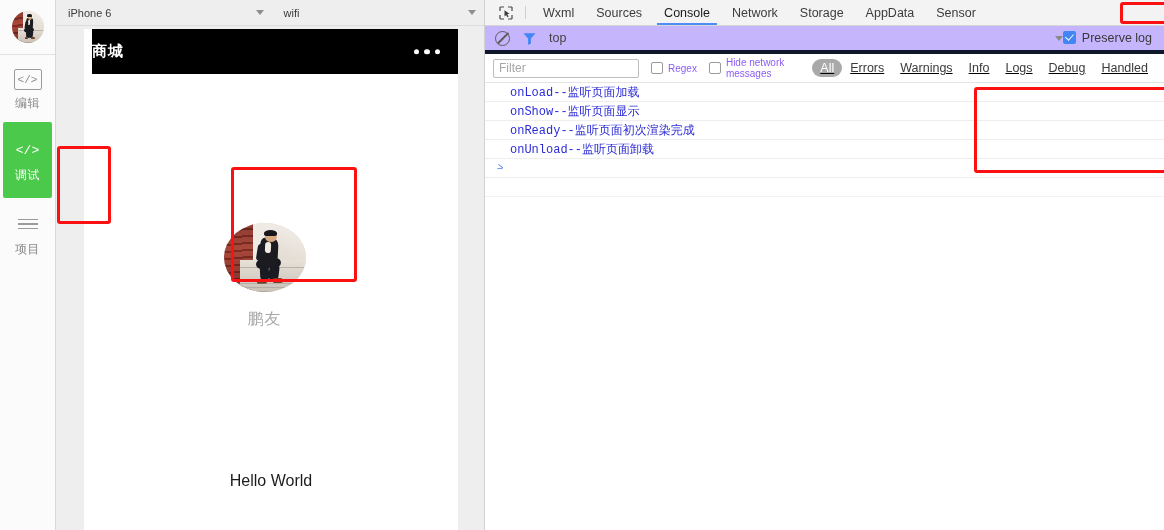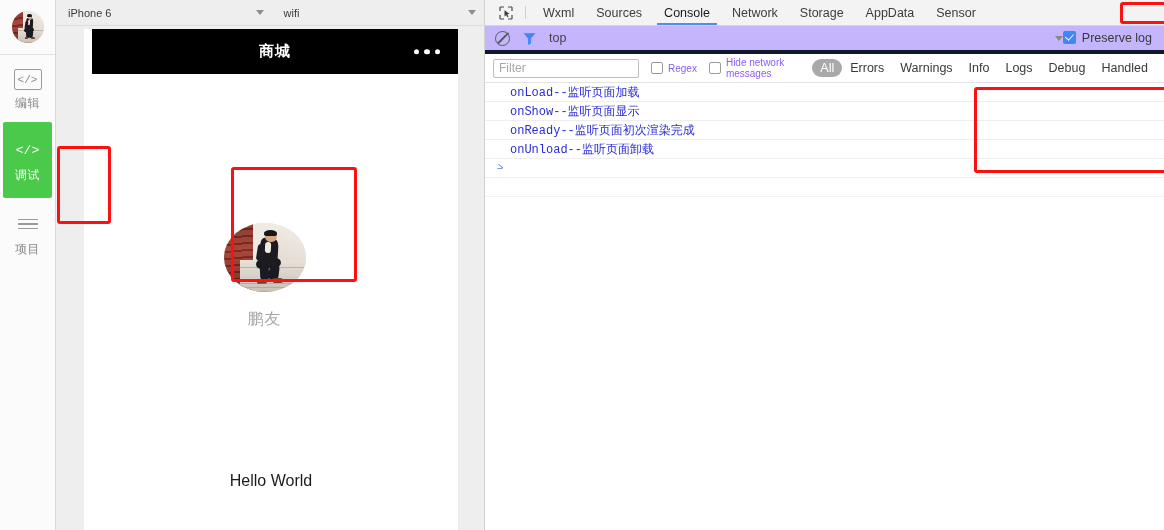--- a/index.html
+++ b/index.html
@@ -113,21 +113,21 @@
     position: absolute;
     left: 28px; top: 29px;
     width: 374px; height: 501px;
     background: #ffffff;
     overflow: hidden;
   }
   .phone-navbar {
     height: 45px;
     background: #000000;
     position: relative;
-    display: flex; align-items: center; justify-content: center; margin-left: 8px;
+    display: flex; align-items: center; justify-content: flex-start; margin-left: 8px;
   }
   .phone-title {
     color: #ffffff;
     font-size: 15px;
     font-weight: bold;
     letter-spacing: 1px;
   }
   .phone-dots {
     position: absolute; right: 18px; top: 50%;
     transform: translateY(-50%);
@@ -326,21 +326,21 @@
   }
   .cb-box {
     width: 12px; height: 12px;
     border: 1px solid #9b9b9b;
     border-radius: 2px;
     background: #fff;
     flex: 0 0 12px;
   }
   .cb-wrap span { font-size: 10px; color: #8b5cf6; }
 
-  .lvl-group { display: flex; align-items: flex-end; margin-left: 10px; }
+  .lvl-group { display: flex; align-items: flex-end; margin-left: 10px; text-decoration: underline; }
   .lvl {
     font-size: 12.5px; color: #3a3a3a;
     padding: 2px 8px;
     border-radius: 9px;
     cursor: pointer;
     white-space: nowrap;
   }
   .lvl.on { background: #a9a9a9; color: #ffffff; }
 
   

